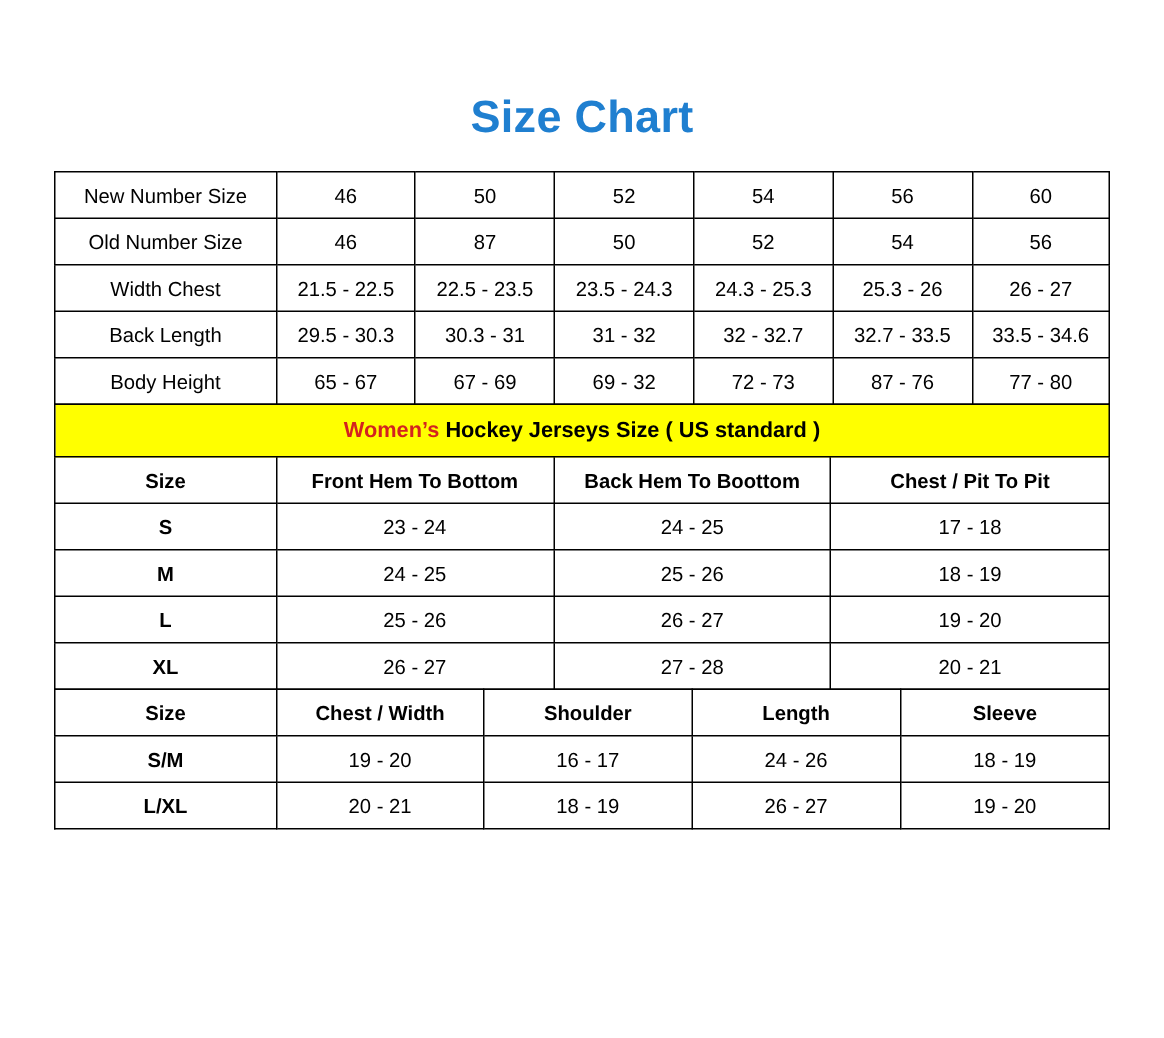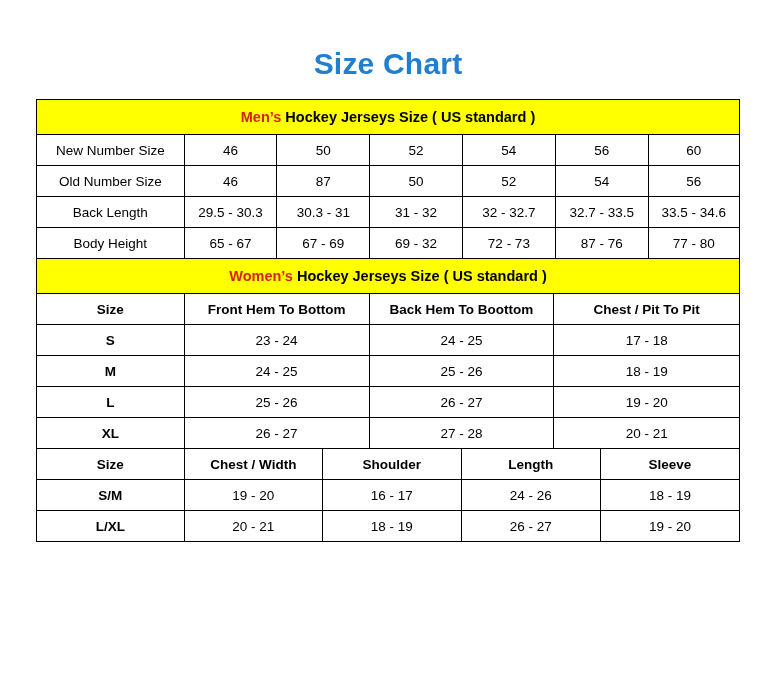--- a/index.html
+++ b/index.html
@@ -19,21 +19,21 @@
     height: 692px;
     position: relative;
     background: #ffffff;
     box-sizing: border-box;
   }
   .title {
     text-align: center;
     color: #1f7fd0;
     font-size: 30px;
     font-weight: bold;
-    padding-top: 47px;
+    padding-top: 62px;
     letter-spacing: 0.2px;
   }
   .tables {
     margin: 18px 36px 0 36px;
     width: 704px;
   }
   table {
     border-collapse: collapse;
     width: 100%;
     table-layout: fixed;
@@ -84,39 +84,45 @@
         <col style="width:21%">
           <col style="width:13.2%">
           <col style="width:13.2%">
           <col style="width:13.2%">
         <col style="width:13.2%">
           <col style="width:13.2%">
           <col style="width:13%">
       </colgroup>
       <tbody>
         <tr>
-          <td class="banner" colspan="7"><span class="red">Men’s</span><span> Hockey Jerseys Size ( US standard )</span></td>
-        </tr>
-        <tr>
           <td class="rowlabel">New Number Size</td>
           <td>46</td>
           <td>50</td>
           <td>52</td>
           <td>54</td>
           <td>56</td>
           <td>60</td>
         </tr>
         <tr>
           <td class="rowlabel">Old Number Size</td>
           <td>46</td>
           <td>87</td>
           <td>50</td>
           <td>52</td>
           <td>54</td>
           <td>56</td>
+        </tr>
+        <tr>
+          <td class="rowlabel">Width Chest</td>
+          <td>21.5 - 22.5</td>
+          <td>22.5 - 23.5</td>
+          <td>23.5 - 24.3</td>
+          <td>24.3 - 25.3</td>
+          <td>25.3 - 26</td>
+          <td>26 - 27</td>
         </tr>
         <tr>
           <td class="rowlabel">Back Length</td>
           <td>29.5 - 30.3</td>
           <td>30.3 - 31</td>
           <td>31 - 32</td>
           <td>32 - 32.7</td>
           <td>32.7 - 33.5</td>
           <td>33.5 - 34.6</td>
         </tr>

